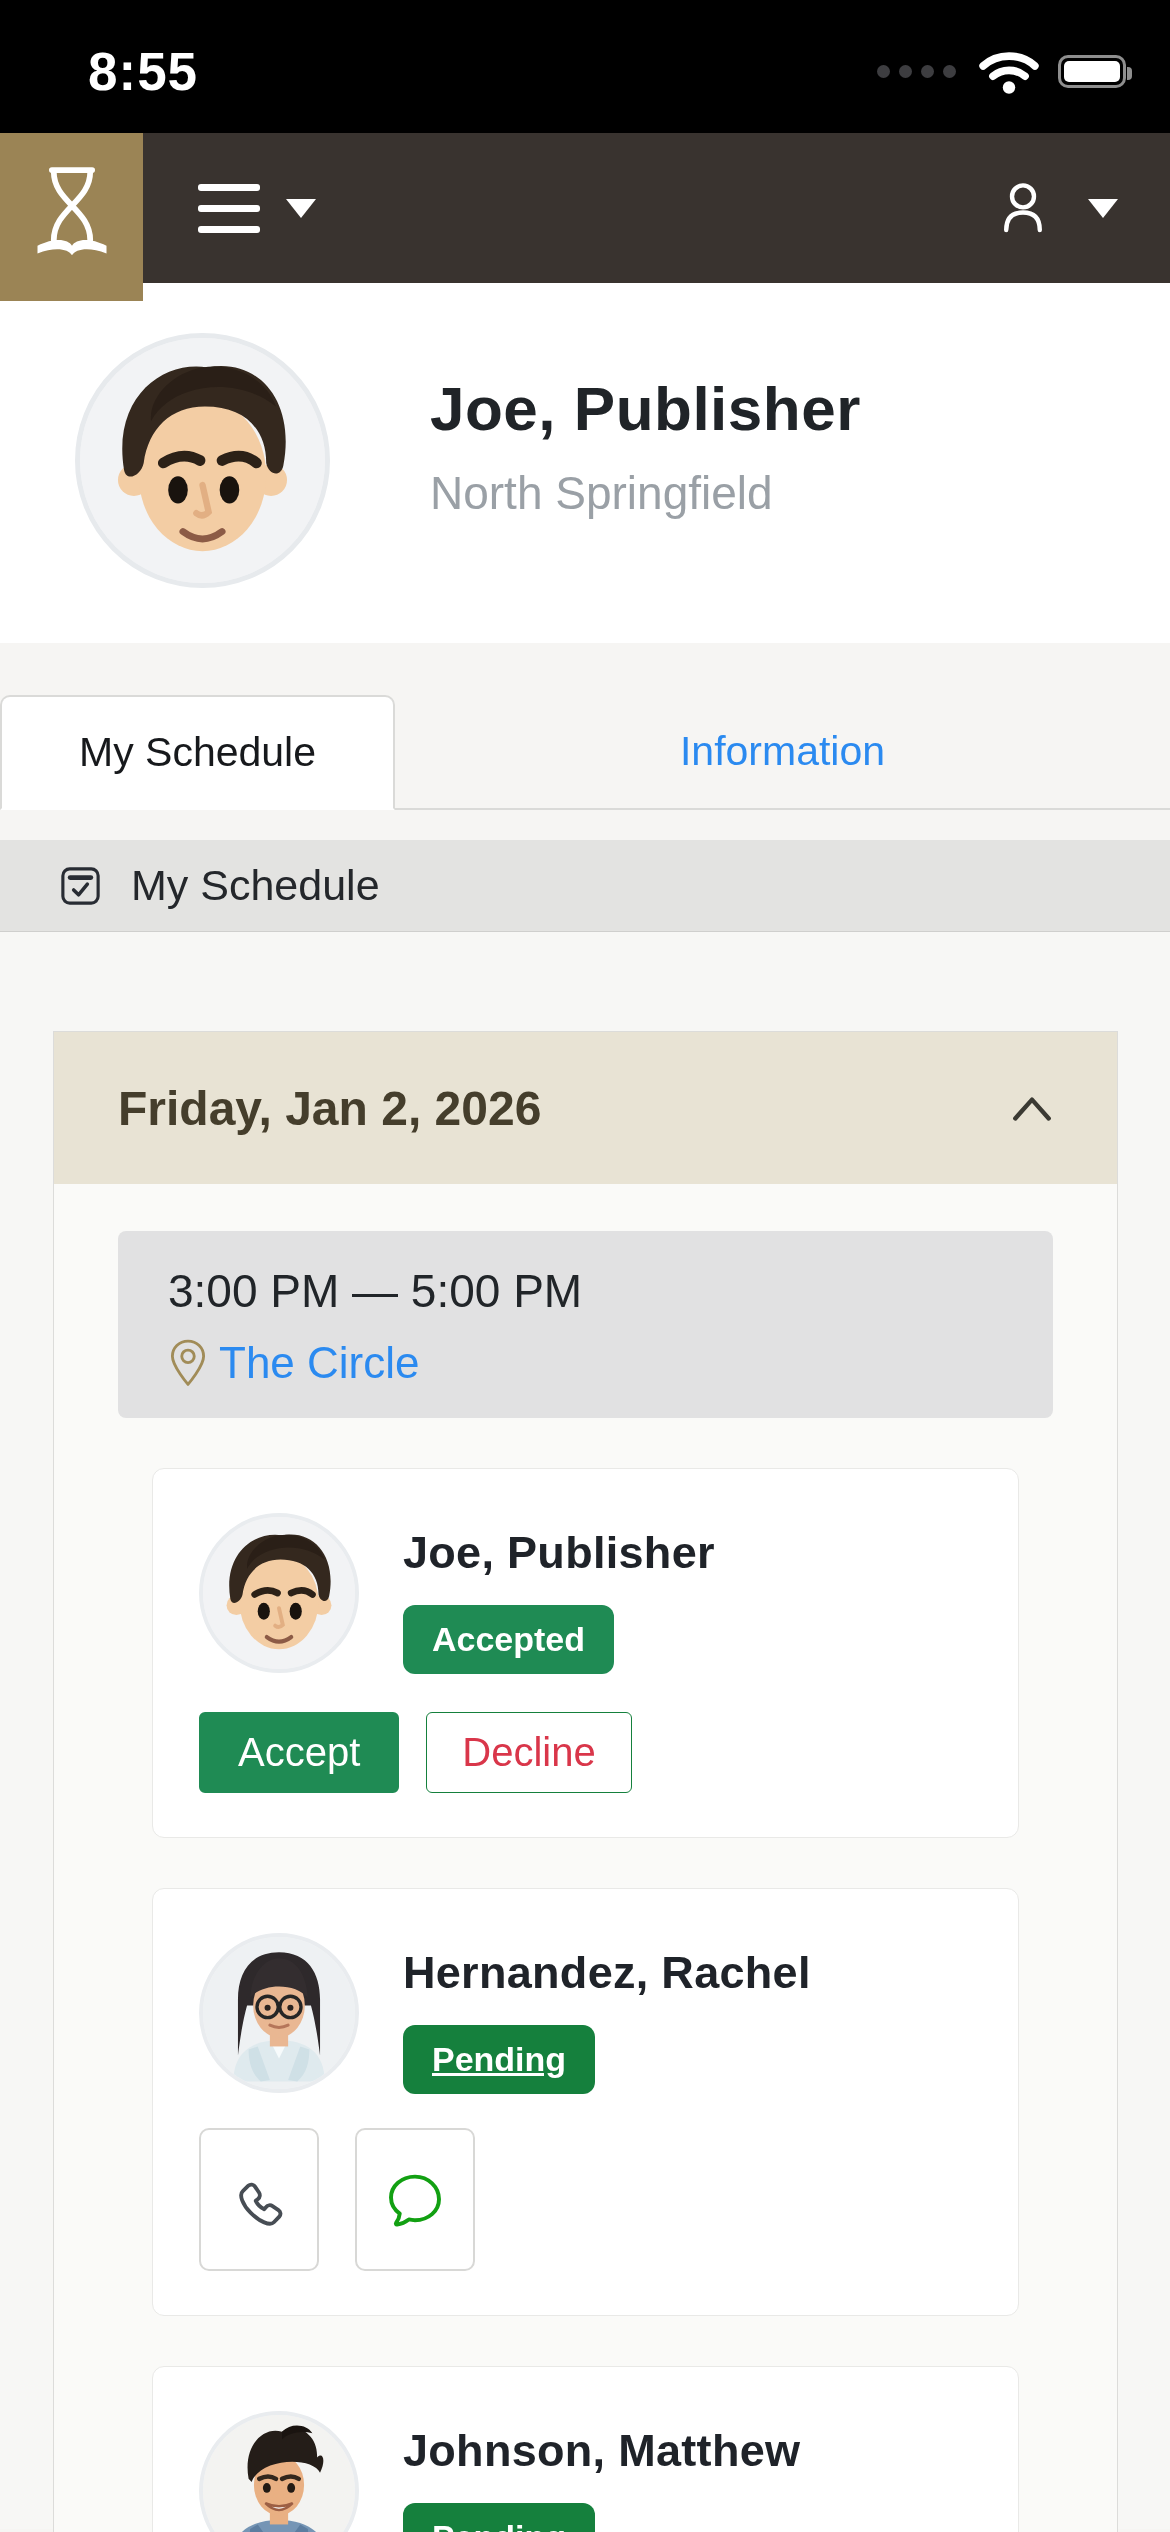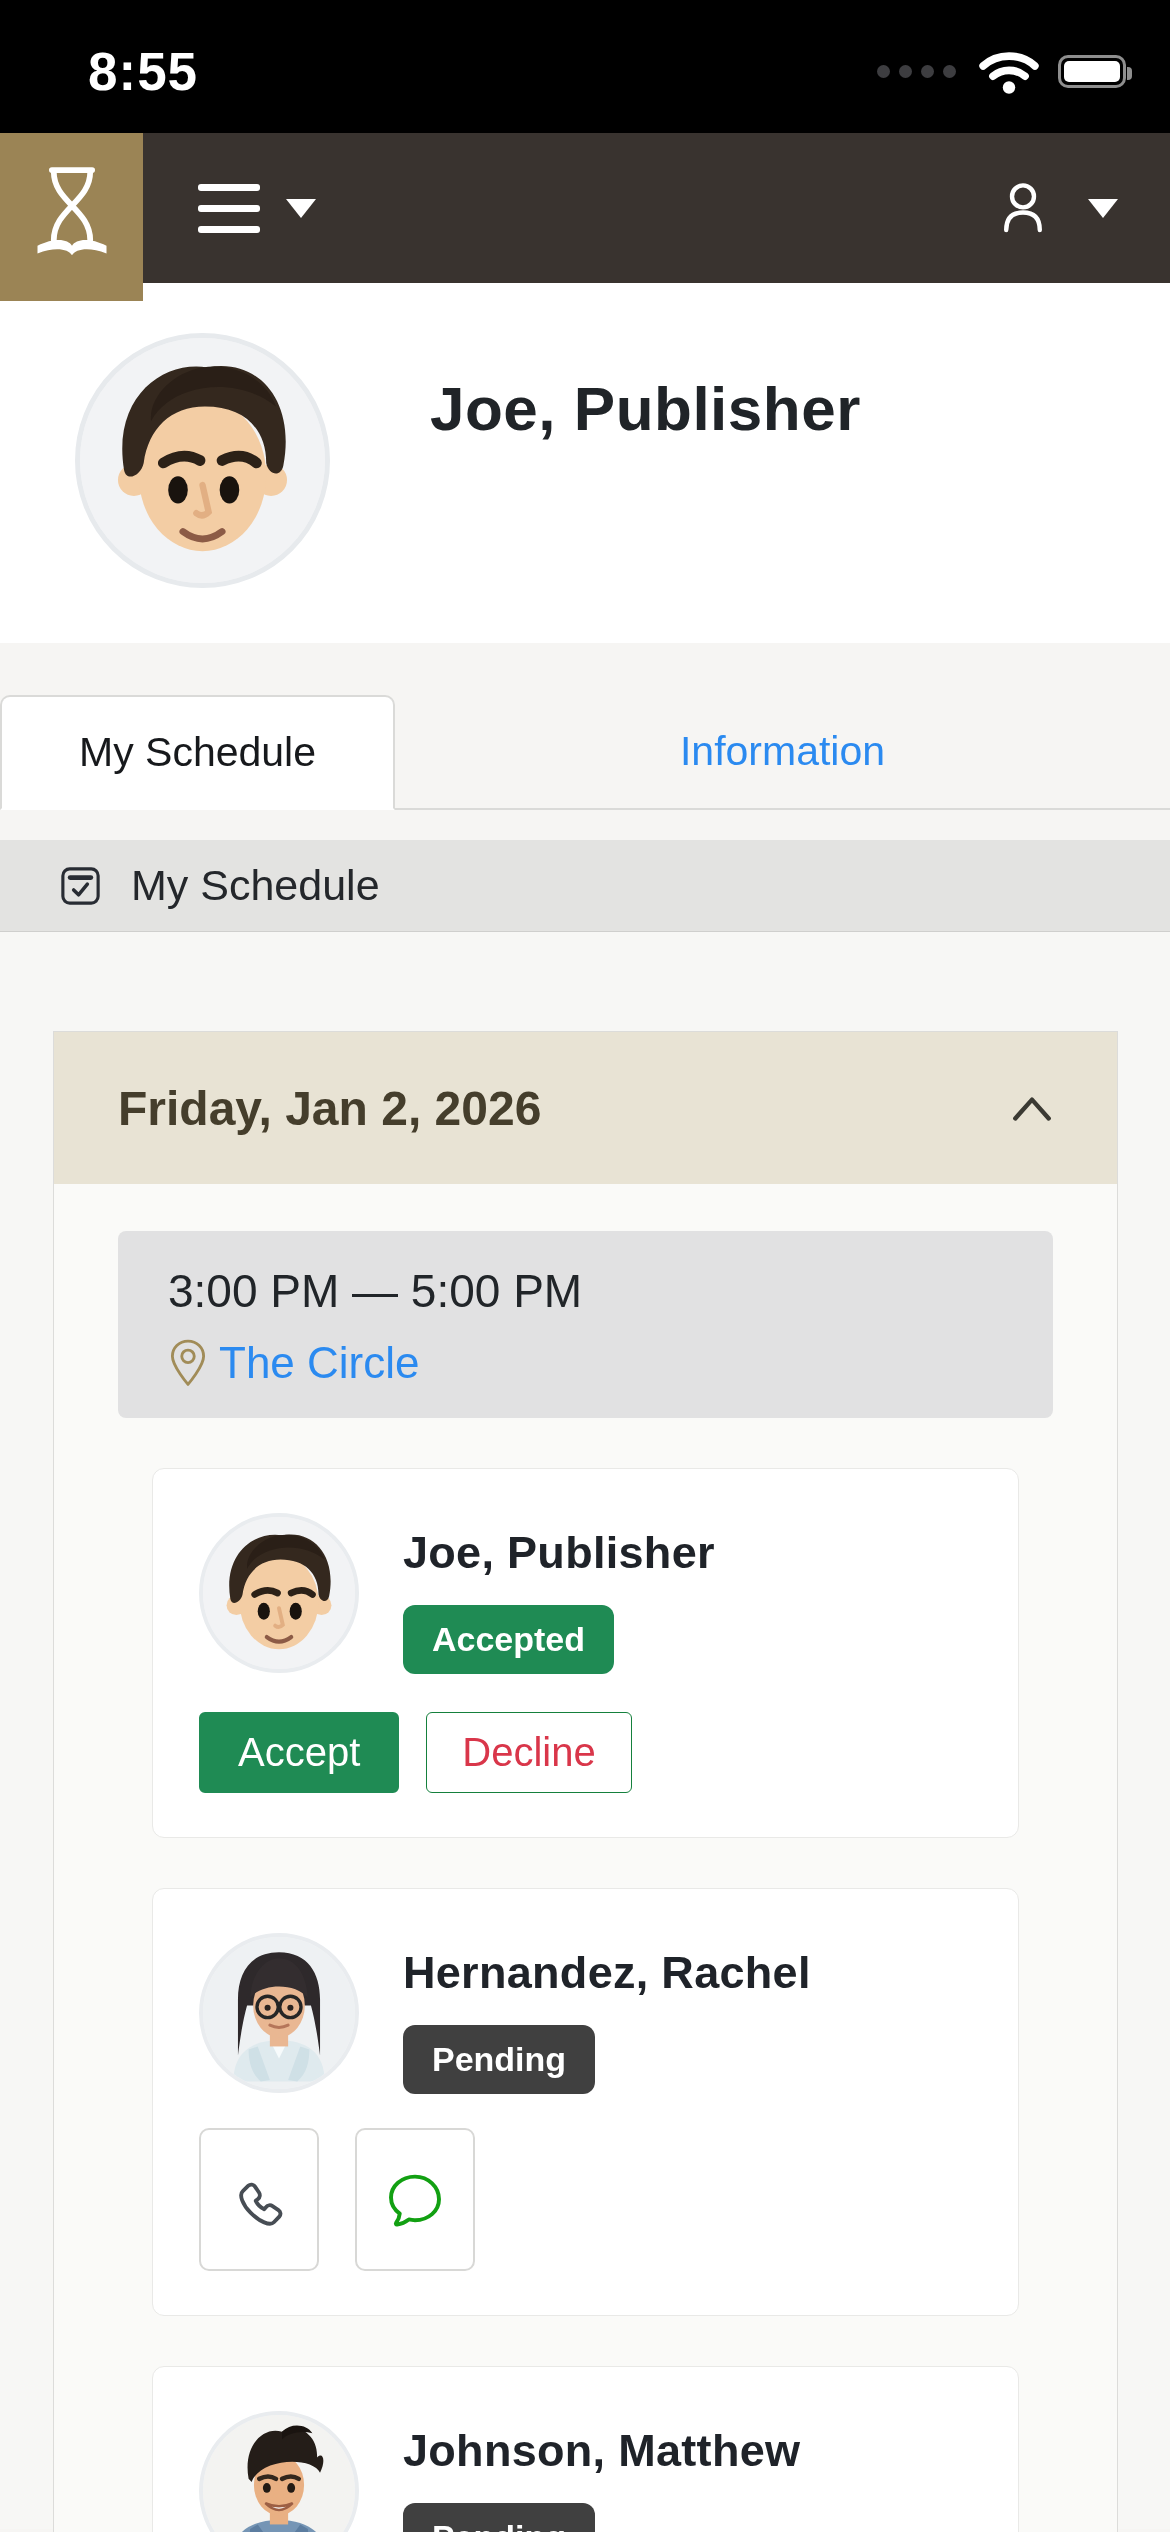--- a/index.html
+++ b/index.html
@@ -56,21 +56,21 @@
   .slot-time { font-size:46px; font-weight:400; color:#212529; }
   .slot-loc { display:flex; align-items:flex-end; gap:11px; margin-top:20px; }
   .slot-loc-link { font-size:44px; color:#2b8af0; cursor:pointer; }
 
   .att-card { background:#fff; border:1px solid #e9e9e7; border-radius:12px; margin:50px 34px 0; padding:44px 46px; }
   .att-top { display:flex; gap:44px; }
   .att-avatar { width:160px; height:160px; border-radius:50%; border:4px solid #e9ecef; overflow:hidden; background:#f2f3f5; flex:none; }
   .att-name { font-size:45px; font-weight:700; color:#1f2329; margin-top:14px; letter-spacing:.3px; }
   .badge { display:inline-block; margin-top:26px; border-radius:12px; padding:15px 29px; font-size:34px; font-weight:700; color:#fff; }
   .badge.accepted { background:#1f8b54; }
-  .badge.pending { background:#404040; }
+  .badge.pending { background:#15803d;text-decoration:underline; }
   .btn-row { display:flex; gap:27px; margin-top:38px; }
   .btn { font-size:40px; border-radius:6px; display:flex; align-items:center; justify-content:center; cursor:pointer; }
   .btn.accept { background:#1f8b54; color:#fff; padding:8px 37px; border:2px solid #1f8b54; }
   .btn.decline { background:#fff; color:#d9364a; padding:17px 35px; border:1px solid #15803d; }
   .icon-row { display:flex; gap:36px; margin-top:34px; }
   .icon-btn { width:120px; height:143px; background:#fff; border:2px solid #d8d8d6; border-radius:10px; display:flex; align-items:center; justify-content:center; cursor:pointer; }
 </style>
 </head>
 <body>
 
@@ -133,20 +133,21 @@
       <path d="M34 51 q8 -5 15 -1" stroke="#2c2117" stroke-width="4.4" fill="none" stroke-linecap="round"></path>
       <path d="M58 50 q8 -4 14 1" stroke="#2c2117" stroke-width="4.4" fill="none" stroke-linecap="round"></path>
       <ellipse cx="40" cy="62" rx="4" ry="5.6" fill="#19130e"></ellipse>
       <ellipse cx="61" cy="62" rx="4" ry="5.6" fill="#19130e"></ellipse>
       <path d="M50 60 L52.5 71 Q50 73.5 47.5 71.5" stroke="#e2af83" stroke-width="2.6" fill="none" stroke-linecap="round"></path>
       <path d="M42 79 Q50 85 58 79" stroke="#8c5b46" stroke-width="2.8" fill="none" stroke-linecap="round"></path>
     </svg>
   </div>
   <div class="profile-text">
     <div class="profile-name">Joe, Publisher</div>
+    <div class="profile-loc">North Springfield</div>
   </div>
 </div>
 
 <div class="tabs-area">
   <div class="tab-row">
     <div class="tab active">
       <span>My Schedule</span>
     </div>
     <div class="tab link">
       <span>Information</span>

